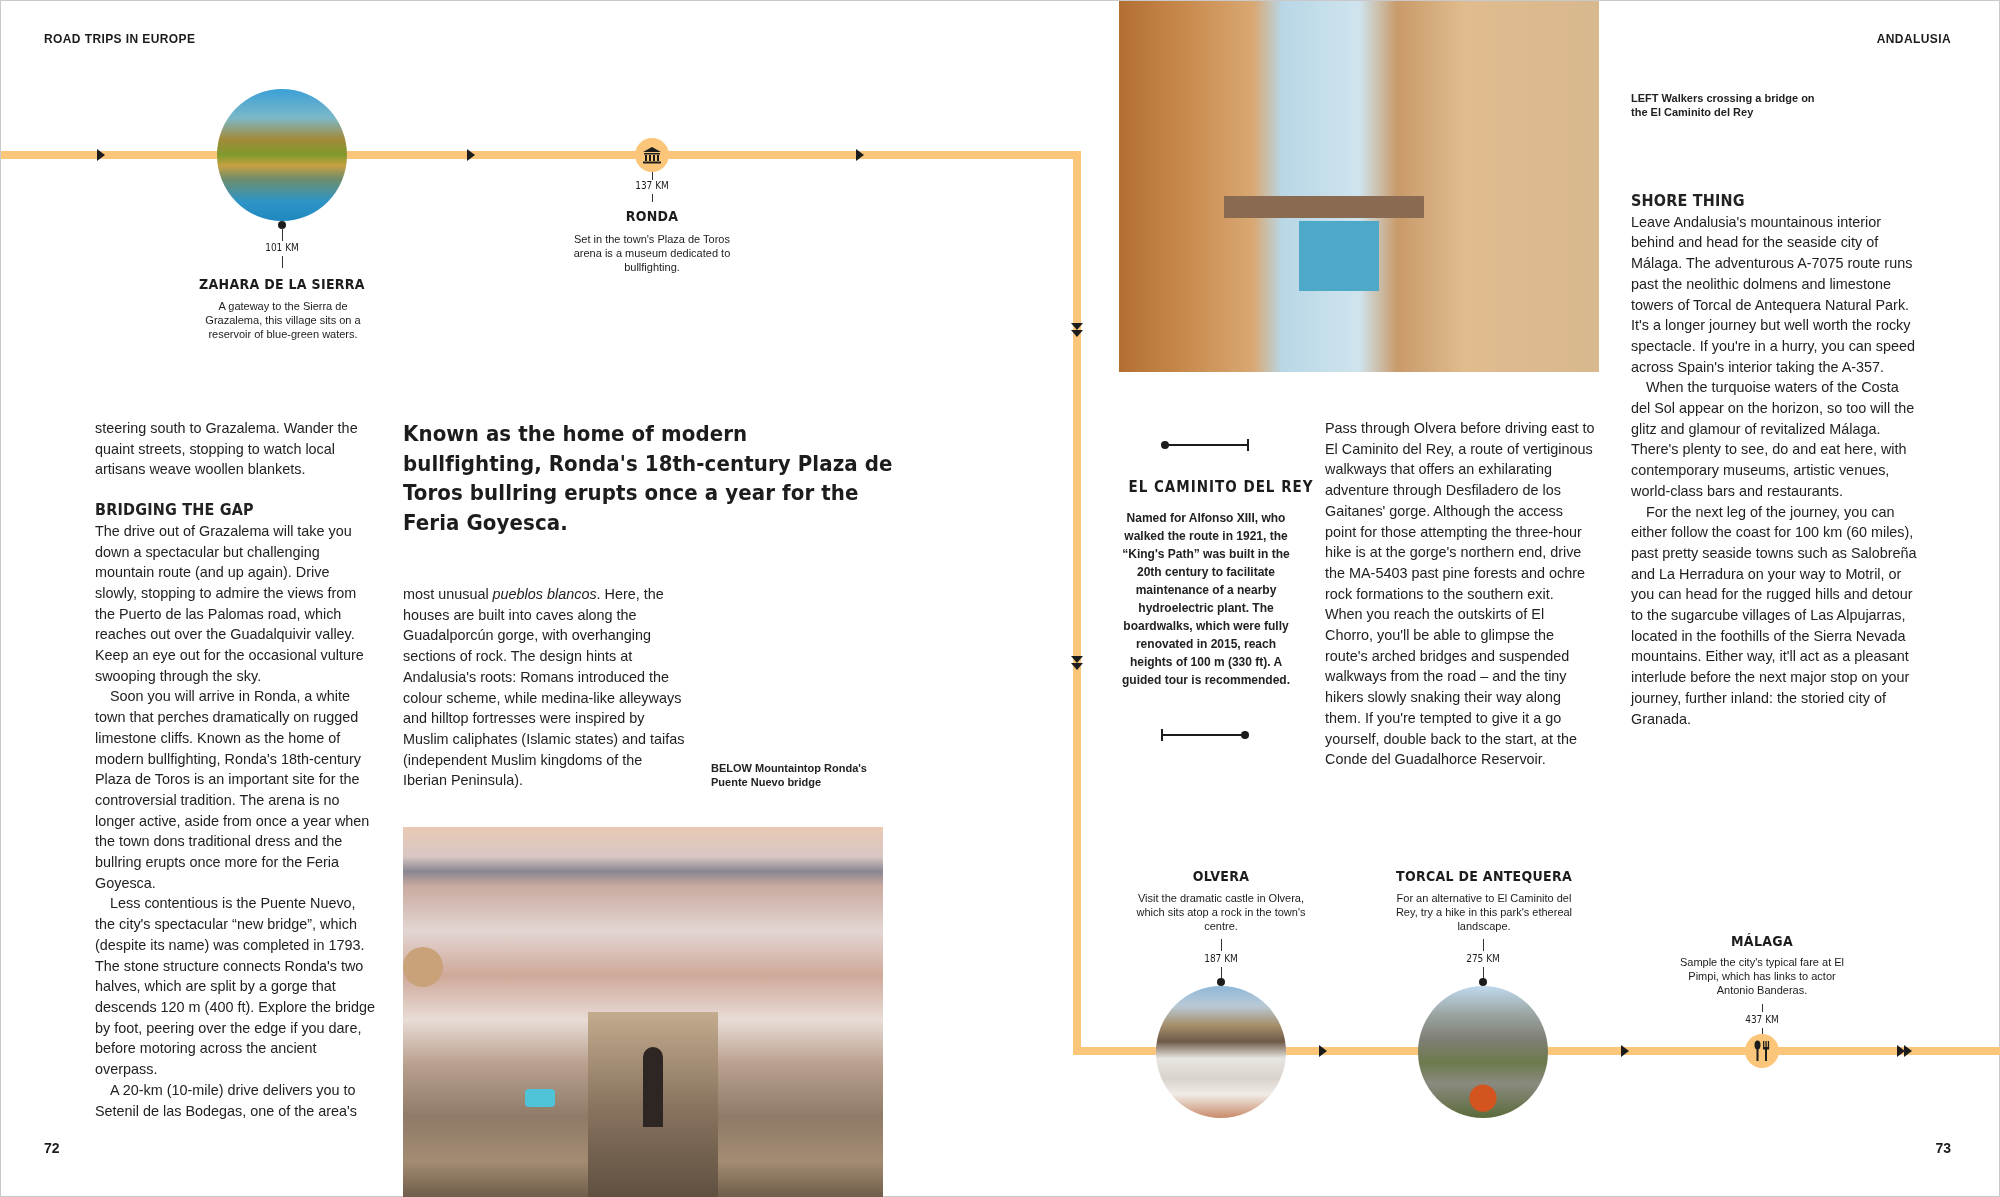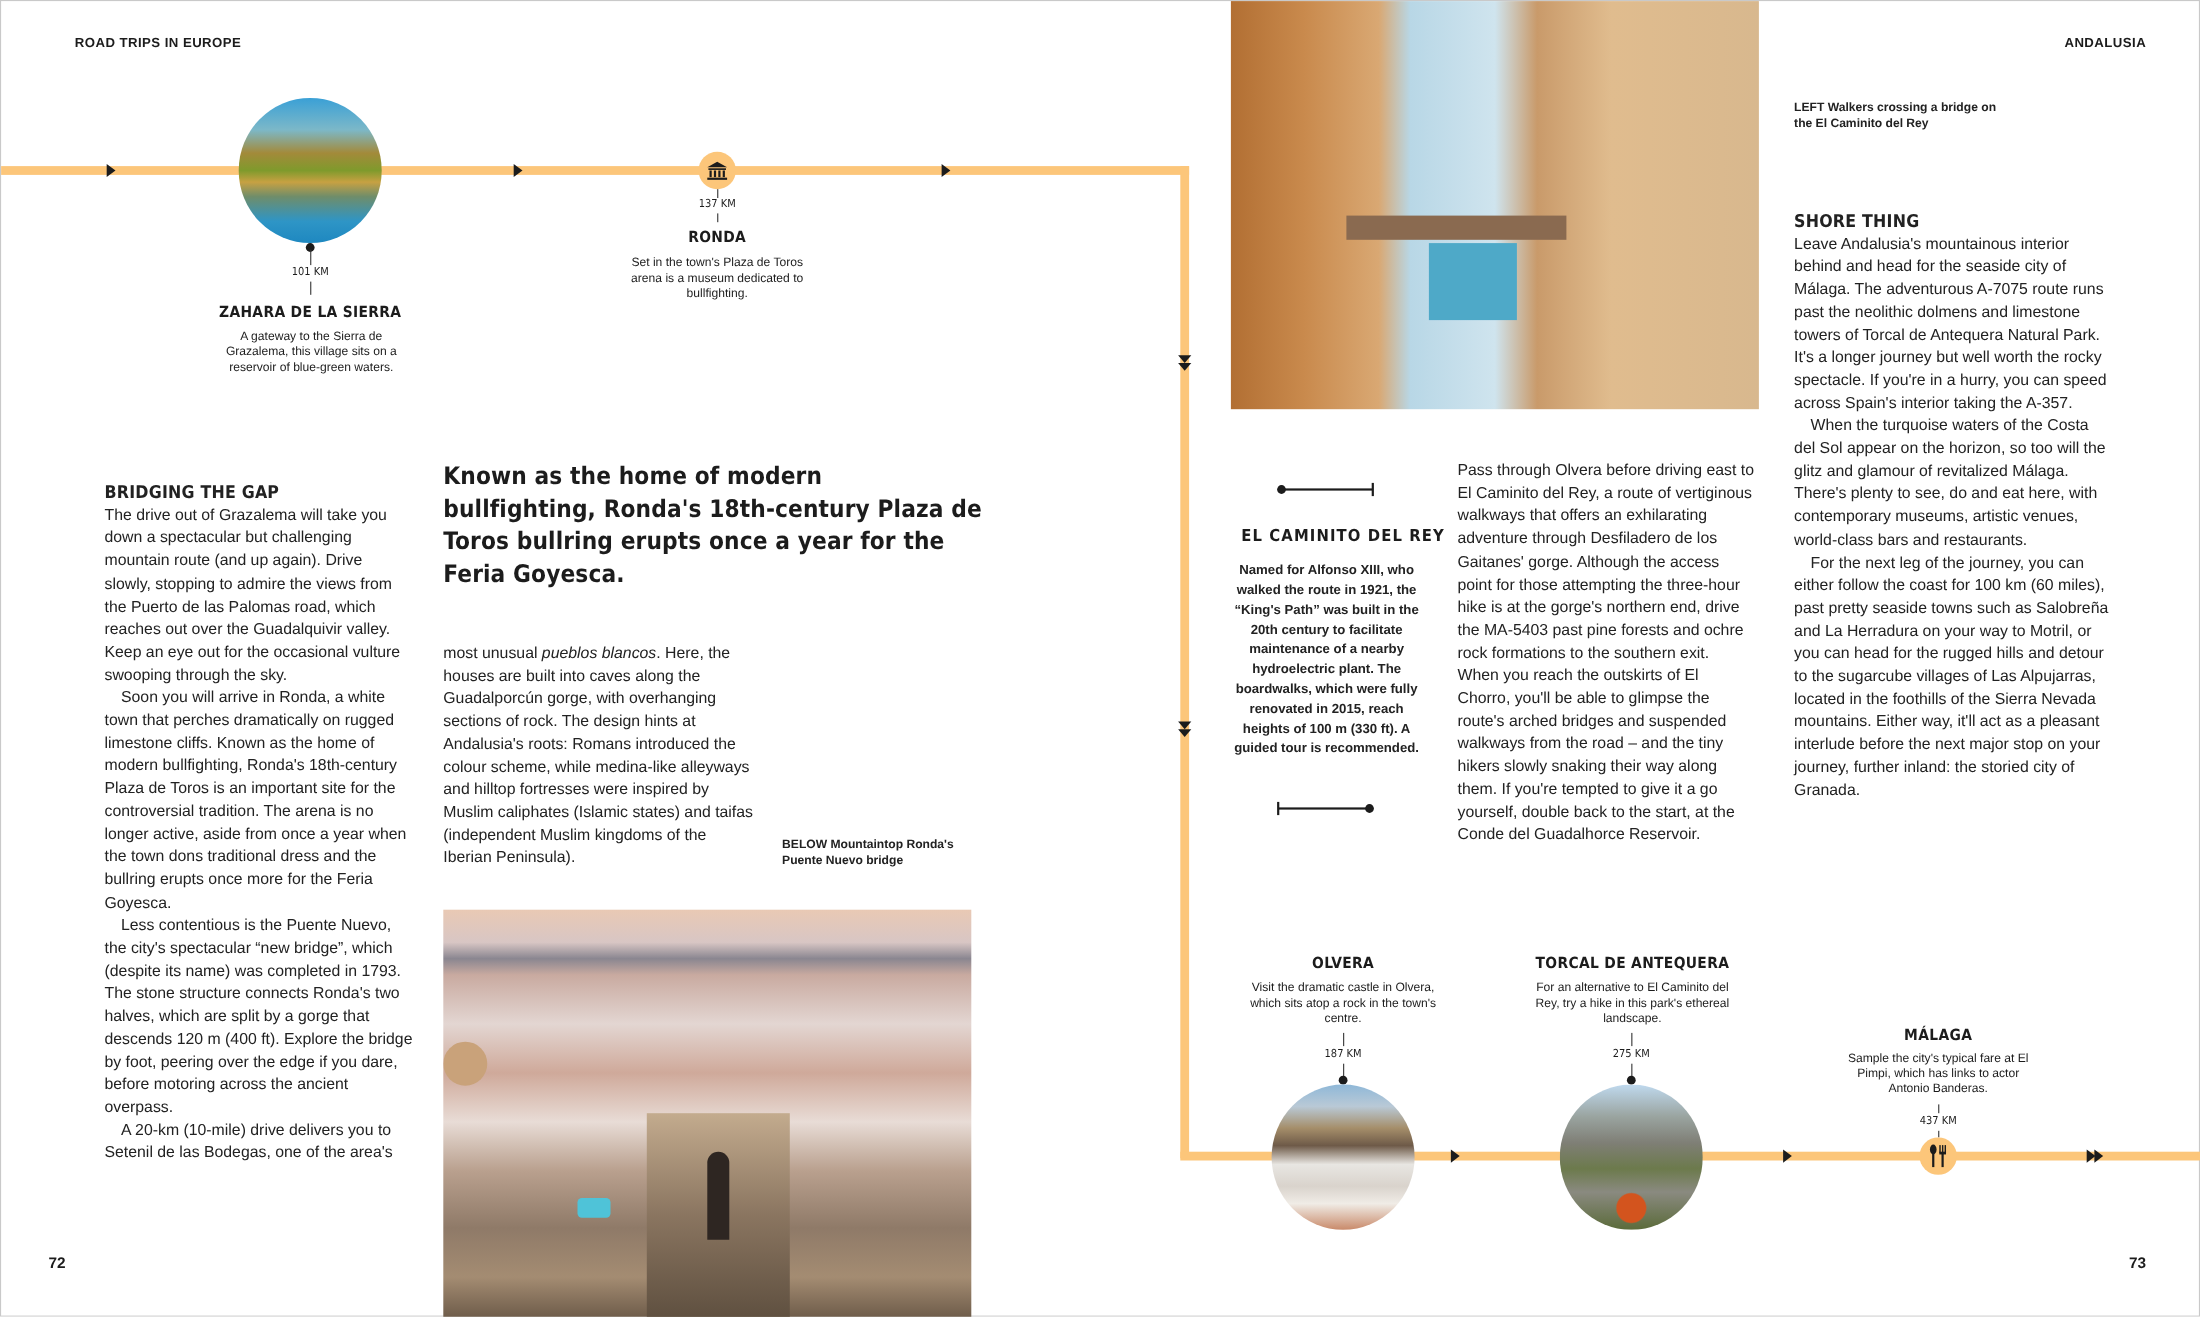--- a/index.html
+++ b/index.html
@@ -31,21 +31,21 @@
   .sidebar-title{position:absolute;font-size:15px;font-weight:bold;letter-spacing:1px;text-align:center;font-family:"DejaVu Sans Condensed","DejaVu Sans",sans-serif;}
   .sidebar-body{position:absolute;font-size:12px;line-height:18px;font-weight:bold;text-align:center;color:#222;}
   .rule{position:absolute;height:2px;background:#1c1c1c;}
   .photo{position:absolute;overflow:hidden;}
 </style>
 </head>
 <body>
 
 <div class="spread">
 
-  <div class="abs runhead" style="left:43px;top:31px;margin-left:24px;">ROAD TRIPS IN EUROPE</div>
+  <div class="abs runhead" style="left:43px;top:31px;">ROAD TRIPS IN EUROPE</div>
   <div class="abs runhead" style="right:48px;top:31px;">ANDALUSIA</div>
 
   <div class="road" style="left:0;top:150px;width:1080px;height:8px;"></div>
   <div class="road" style="left:1072px;top:150px;width:8px;height:902px;"></div>
   <div class="road" style="left:1072px;top:1046px;width:928px;height:8px;"></div>
 
   <div class="arrow right" style="left:96px;top:148px;"></div>
   <div class="arrow right" style="left:466px;top:148px;"></div>
   <div class="arrow right" style="left:855px;top:148px;"></div>
   <div class="arrow down" style="left:1070px;top:322px;"></div>
@@ -109,20 +109,21 @@
       <rect x="3.5" y="8" width="2" height="13" fill="#1c1c1c"></rect>
       <rect x="10" y="1" width="1.3" height="7" fill="#1c1c1c"></rect>
       <rect x="12.4" y="1" width="1.3" height="7" fill="#1c1c1c"></rect>
       <rect x="14.8" y="1" width="1.3" height="7" fill="#1c1c1c"></rect>
       <rect x="10" y="7" width="6.1" height="2.5" fill="#1c1c1c"></rect>
       <rect x="12" y="9" width="2" height="12" fill="#1c1c1c"></rect>
     </svg>
   </div>
 
   <div class="body" style="left:94px;top:417px;width:280px;">
+    <p>steering south to Grazalema. Wander the quaint streets, stopping to watch local artisans weave woollen blankets.</p>
     <div style="height:20px;"></div>
     <p class="subhead">BRIDGING THE GAP</p>
     <p>The drive out of Grazalema will take you down a spectacular but challenging mountain route (and up again). Drive slowly, stopping to admire the views from the Puerto de las Palomas road, which reaches out over the Guadalquivir valley. Keep an eye out for the occasional vulture swooping through the sky.</p>
     <p class="indent">Soon you will arrive in Ronda, a white town that perches dramatically on rugged limestone cliffs. Known as the home of modern bullfighting, Ronda's 18th-century Plaza de Toros is an important site for the controversial tradition. The arena is no longer active, aside from once a year when the town dons traditional dress and the bullring erupts once more for the Feria Goyesca.</p>
     <p class="indent">Less contentious is the Puente Nuevo, the city's spectacular “new bridge”, which (despite its name) was completed in 1793. The stone structure connects Ronda's two halves, which are split by a gorge that descends 120 m (400 ft). Explore the bridge by foot, peering over the edge if you dare, before motoring across the ancient overpass.</p>
     <p class="indent">A 20-km (10-mile) drive delivers you to Setenil de las Bodegas, one of the area's</p>
   </div>
 
   <div class="pull" style="left:402px;top:418px;width:490px;">Known as the home of modern bullfighting, Ronda's 18th-century Plaza de Toros bullring erupts once a year for the Feria Goyesca.</div>
 

